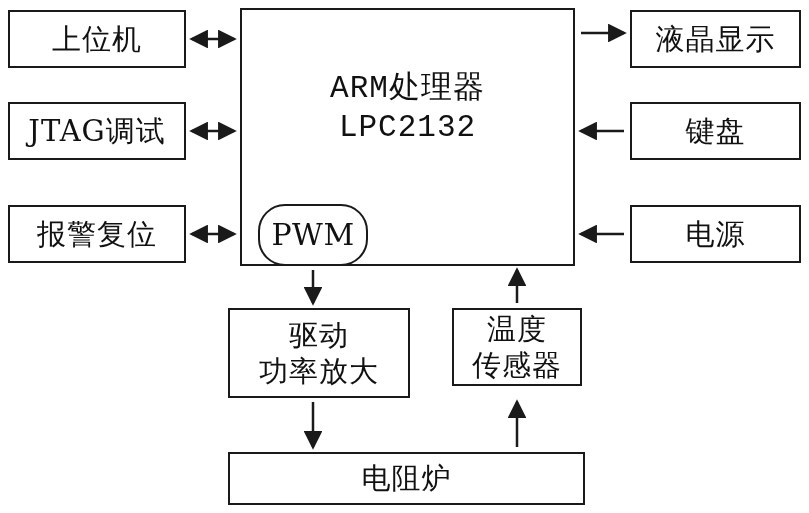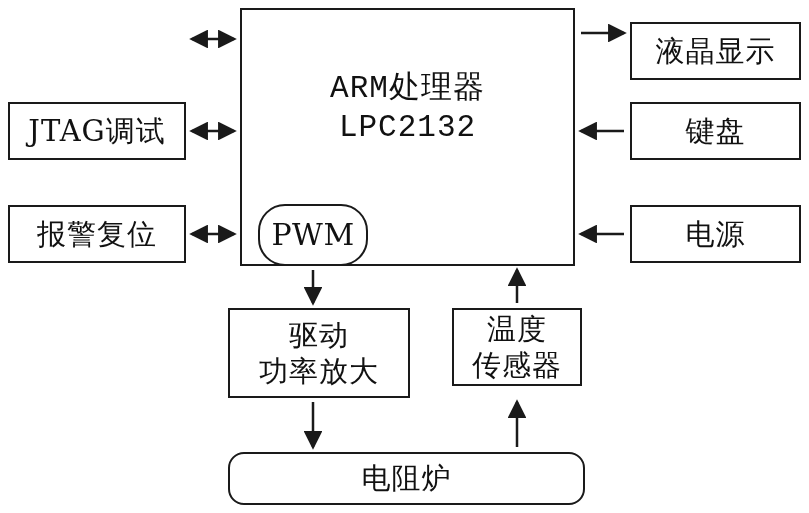--- a/index.html
+++ b/index.html
@@ -34,20 +34,23 @@
     width: 809px;
     height: 513px;
     pointer-events: none;
   }
 </style>
 </head>
 <body>
 
 <div class="canvas">
 
+  <div class="box" style="left:8px; top:10px; width:178px; height:58px;">
+    <span>上位机</span>
+  </div>
 
   <div class="box" style="left:8px; top:102px; width:178px; height:58px;">
     <span>JTAG调试</span>
   </div>
 
   <div class="box" style="left:8px; top:205px; width:178px; height:58px;">
     <span>报警复位</span>
   </div>
 
   <div class="box center-box" style="left:240px; top:8px; width:335px; height:258px;">
@@ -55,21 +58,21 @@
       <div>ARM处理器</div>
       <div>LPC2132</div>
     </div>
   </div>
 
   <div class="box latin" style="left:258px; top:204px; width:110px; height:62px;">
     <span>PWM</span>
   </div>
 
 
-  <div class="box" style="left:630px; top:22px; width:171px; height:58px;">
+  <div class="box" style="left:630px; top:10px; width:171px; height:58px;">
     <span>液晶显示</span>
   </div>
 
   <div class="box" style="left:630px; top:102px; width:171px; height:58px;">
     <span>键盘</span>
   </div>
 
   <div class="box" style="left:630px; top:205px; width:171px; height:58px;">
     <span>电源</span>
   </div>
@@ -81,21 +84,21 @@
     </div>
   </div>
 
   <div class="box" style="left:452px; top:308px; width:130px; height:78px;">
     <div>
       <div>温度</div>
       <div>传感器</div>
     </div>
   </div>
 
-  <div class="box" style="left:228px; top:452px; width:357px; height:53px;border-radius:16px;">
+  <div class="box" style="left:228px; top:452px; width:357px; height:53px;">
     <span>电阻炉</span>
   </div>
 
   <svg class="arrows" viewBox="0 0 809 513">
     <defs>
       <marker id="arrow" viewBox="0 0 10 10" refX="8.5" refY="5" markerWidth="7.5" markerHeight="7.5" orient="auto-start-reverse">
         <path d="M0,0 L10,5 L0,10 z" fill="#1a1a1a"></path>
       </marker>
     </defs>
 

